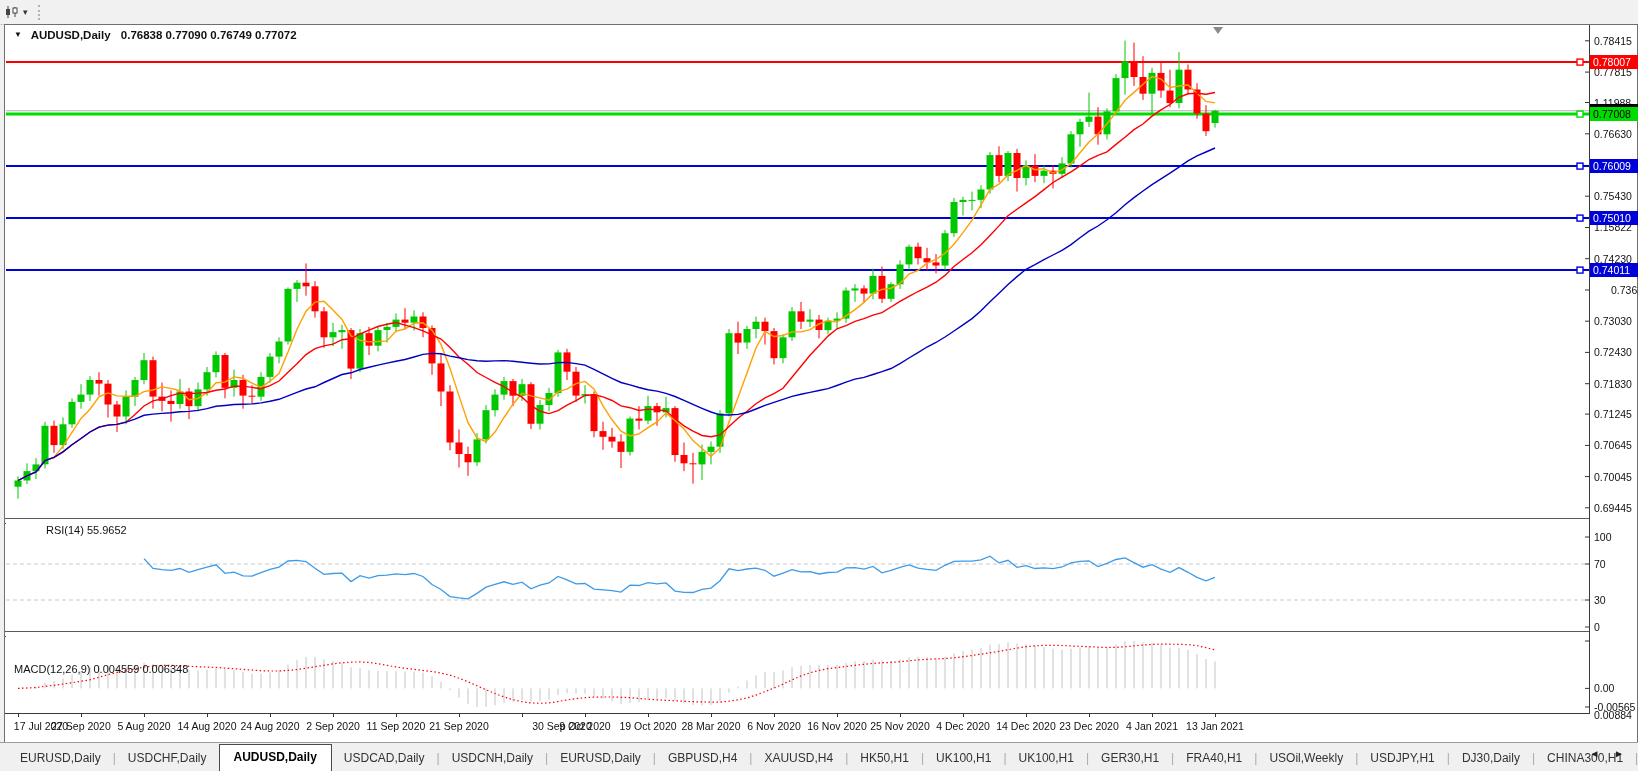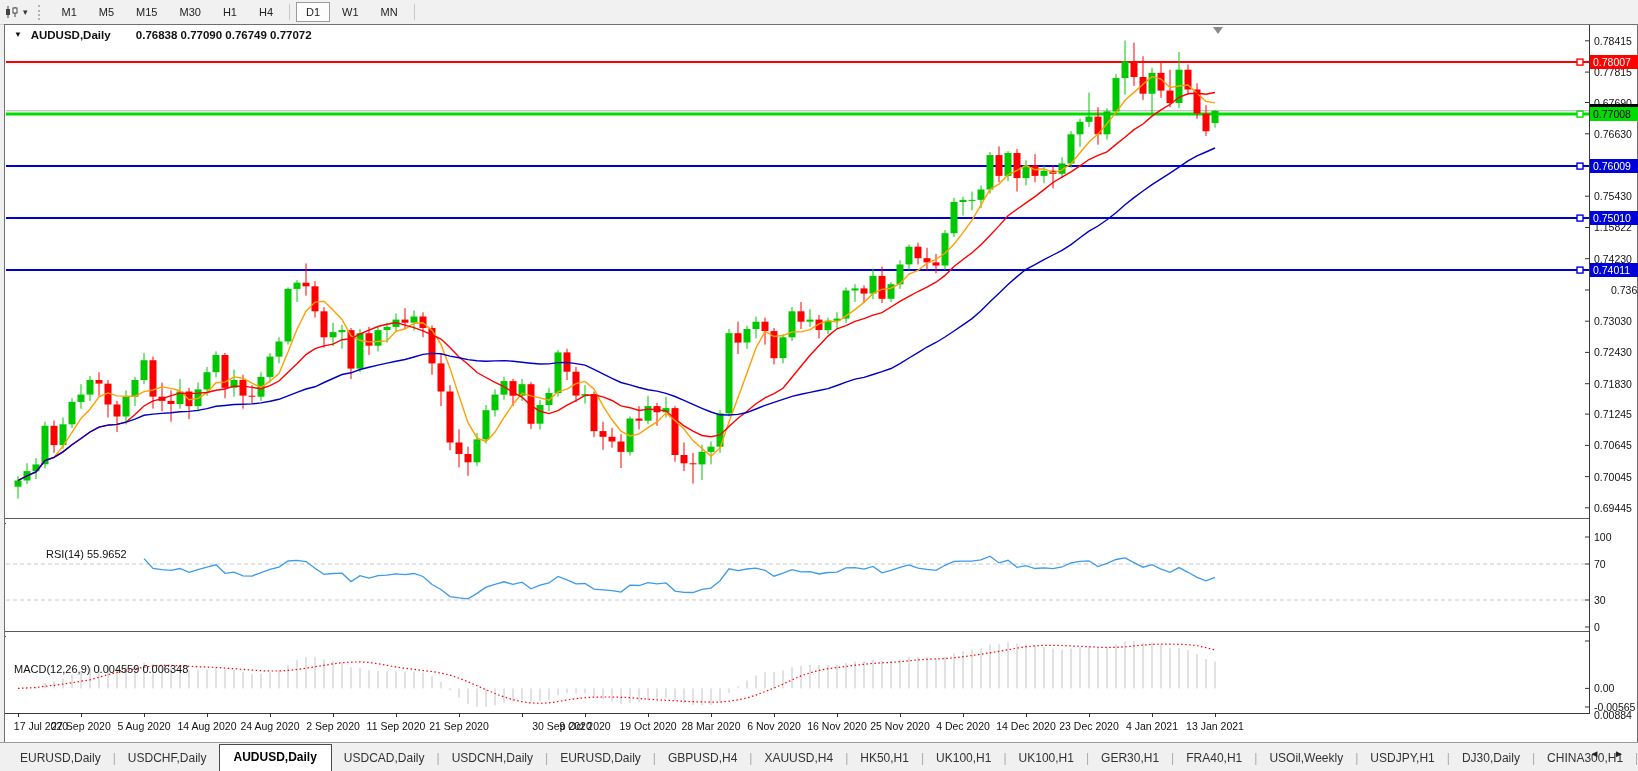--- a/index.html
+++ b/index.html
@@ -51,33 +51,20 @@
     <span class="tool-icon">
       <svg width="16" height="14" viewBox="0 0 16 14">
         <line x1="4" y1="1" x2="4" y2="13" stroke="#444"></line>
           <rect x="2" y="4" width="4" height="6" fill="#444"></rect>
         <line x1="11" y1="2" x2="11" y2="12" stroke="#444"></line>
           <rect x="9" y="3" width="4" height="5" fill="#fff" stroke="#444"></rect>
       </svg>
       <span class="caret">▾</span>
     </span>
     <span class="grip"></span>
-    <span id="tf-buttons" style="display: flex; align-items: center;">
-        <span class="tf-btn">M1</span>
-        <span class="tf-btn">M5</span>
-        <span class="tf-btn">M15</span>
-        <span class="tf-btn">M30</span>
-        <span class="tf-btn">H1</span>
-        <span class="tf-btn">H4</span>
-        <span class="vsep"></span>
-        <span class="tf-btn active">D1</span>
-        <span class="tf-btn">W1</span>
-        <span class="tf-btn">MN</span>
-        <span class="vsep"></span>
-      </span>
   </div>
 
   <div class="chart-window"></div>
 
   <svg class="pane-svg" id="svg-main" style="left:6px;top:26px;" width="1584" height="492">
       <line x1="0" y1="84.8" x2="1584" y2="84.8" stroke="#ABABAB" stroke-width="1"></line>
       <line x1="0" y1="36.1" x2="1584" y2="36.1" stroke="#FF0000" stroke-width="2"></line>
       <rect x="1571" y="33.1" width="6" height="6" fill="#fff" stroke="#FF0000" stroke-width="1.4"></rect>
       <line x1="0" y1="88.1" x2="1584" y2="88.1" stroke="#00DC00" stroke-width="3"></line>
       <rect x="1571" y="85.1" width="6" height="6" fill="#fff" stroke="#00DC00" stroke-width="1.4"></rect>
@@ -526,30 +513,30 @@
       <line x1="1579" y1="72.0" x2="1584" y2="72.0" stroke="#333"></line>
     </svg>
 
   <div class="axis-vline"></div>
   <div class="xaxis-line"></div>
   <div class="shift-marker"></div>
 
   <div class="chart-title">
     <span class="tri">▼</span>
     <span>AUDUSD,Daily</span>
-    <span style="margin-left:22px;">0.76838 0.77090 0.76749 0.77072</span>
+    <span style="margin-left:7px;">0.76838 0.77090 0.76749 0.77072</span>
   </div>
 
-  <div class="pane-label" style="top:548px;padding-left:32px;">RSI(14) 55.9652</div>
+  <div class="pane-label" style="top:524px;padding-left:32px;">RSI(14) 55.9652</div>
   <div class="pane-label" style="top:638px;margin-top:25px;">MACD(12,26,9) 0.004559 0.006348</div>
 
   <div id="axis-labels">
       <div class="price-tick" style="top: 34.8381px;">0.78415</div>
       <div class="price-tick" style="top: 66.0762px;">0.77815</div>
-      <div class="price-tick" style="top: 96.5333px;">0.67690</div>
+      <div class="price-tick" style="top: 96.5333px;">1.11988</div>
       <div class="price-tick" style="top: 127.771px;">0.76630</div>
       <div class="price-tick" style="top: 190.248px;">0.75430</div>
       <div class="price-tick" style="top: 221.486px;">1.15822</div>
       <div class="price-tick" style="top: 252.724px;">0.74230</div>
       <div class="price-tick" style="top: 283.962px; padding-left: 17px;">0.73630</div>
       <div class="price-tick" style="top: 315.2px;">0.73030</div>
       <div class="price-tick" style="top: 346.438px;">0.72430</div>
       <div class="price-tick" style="top: 377.676px;">0.71830</div>
       <div class="price-tick" style="top: 408.133px;">0.71245</div>
       <div class="price-tick" style="top: 439.371px;">0.70645</div>

